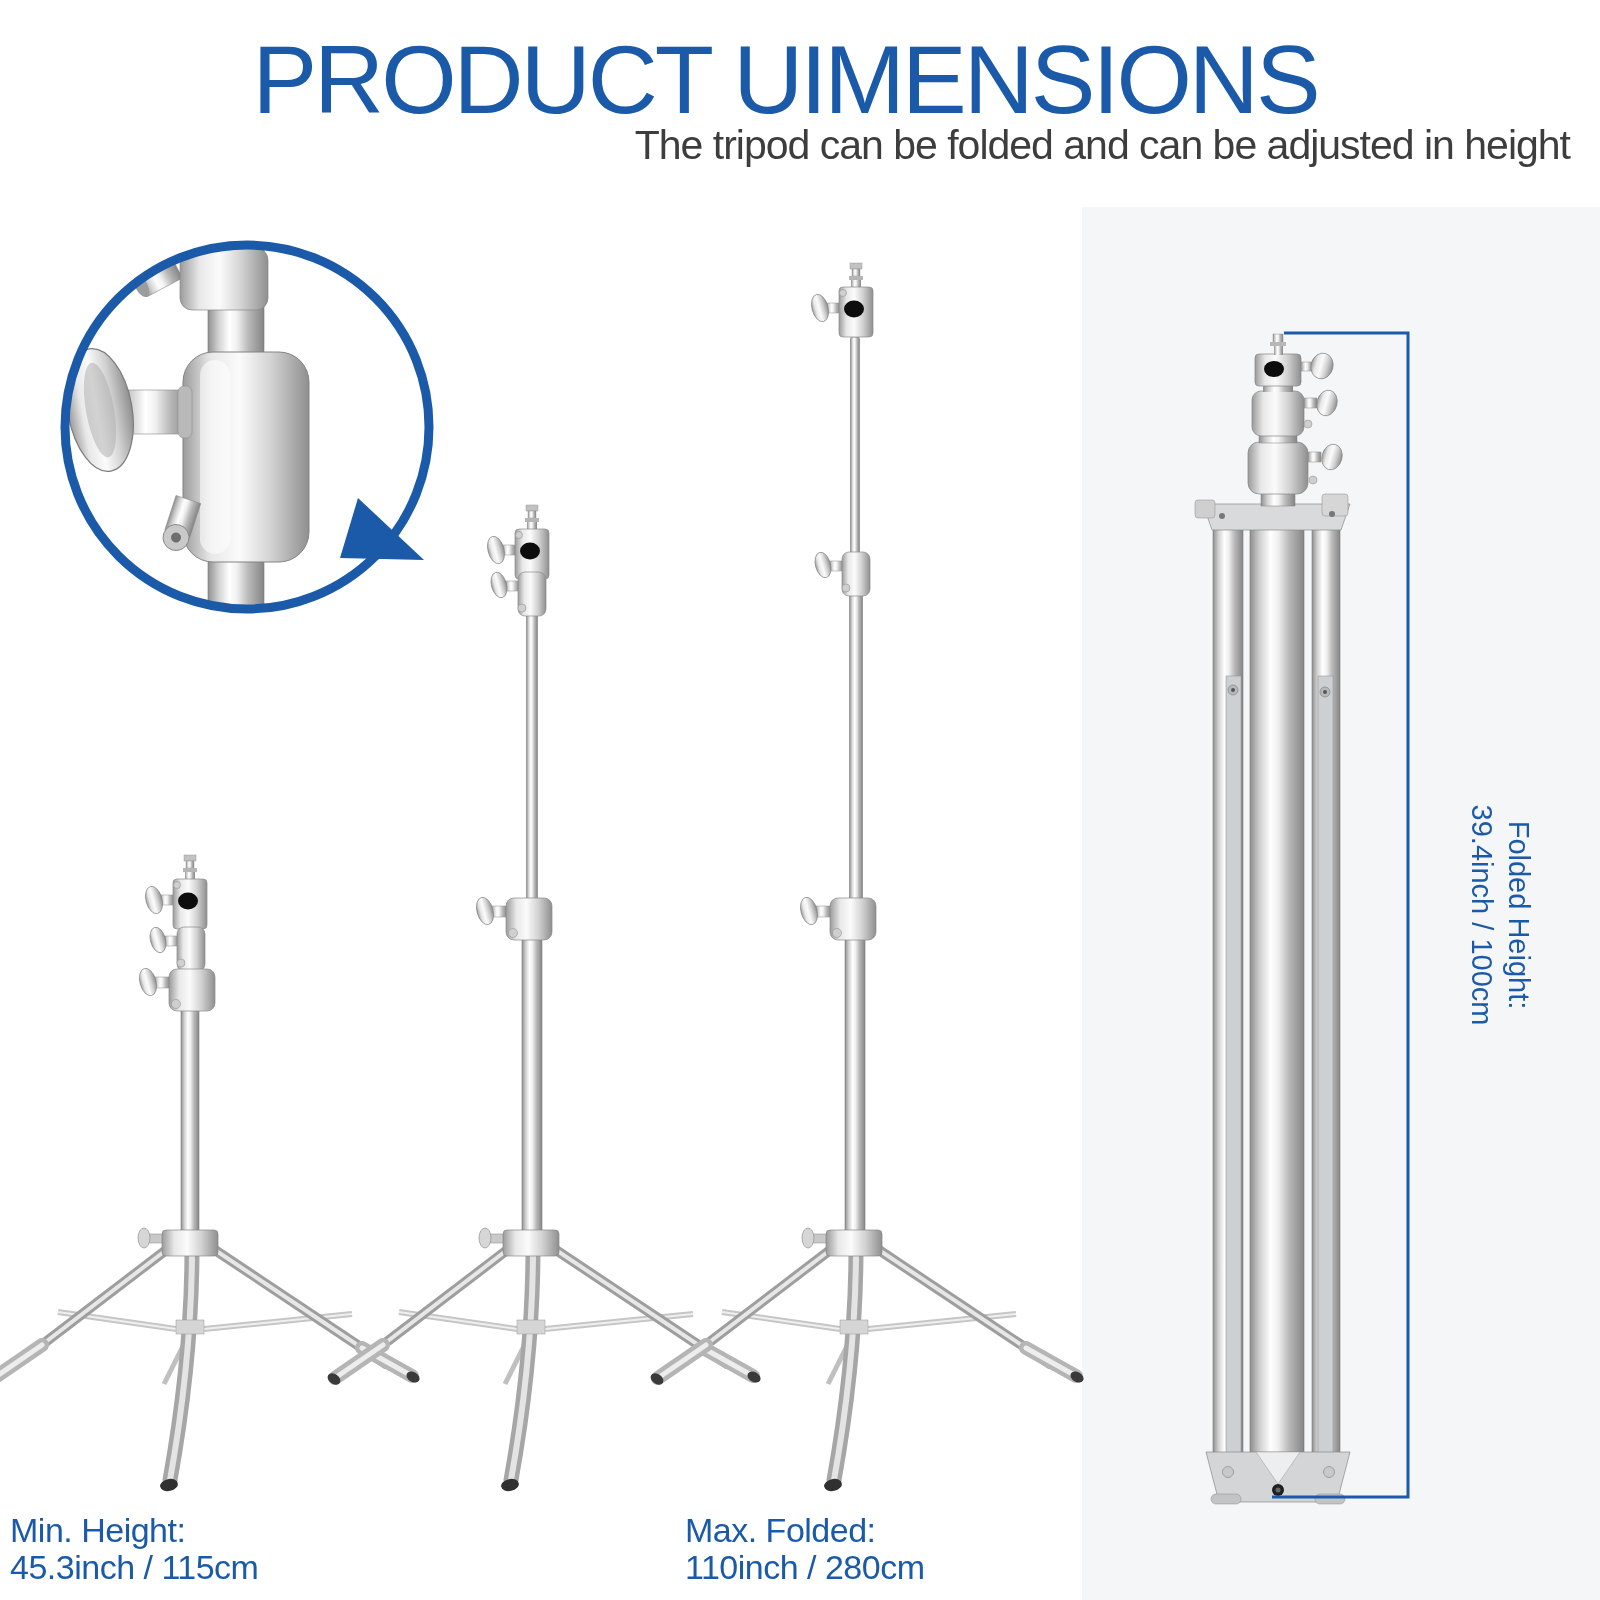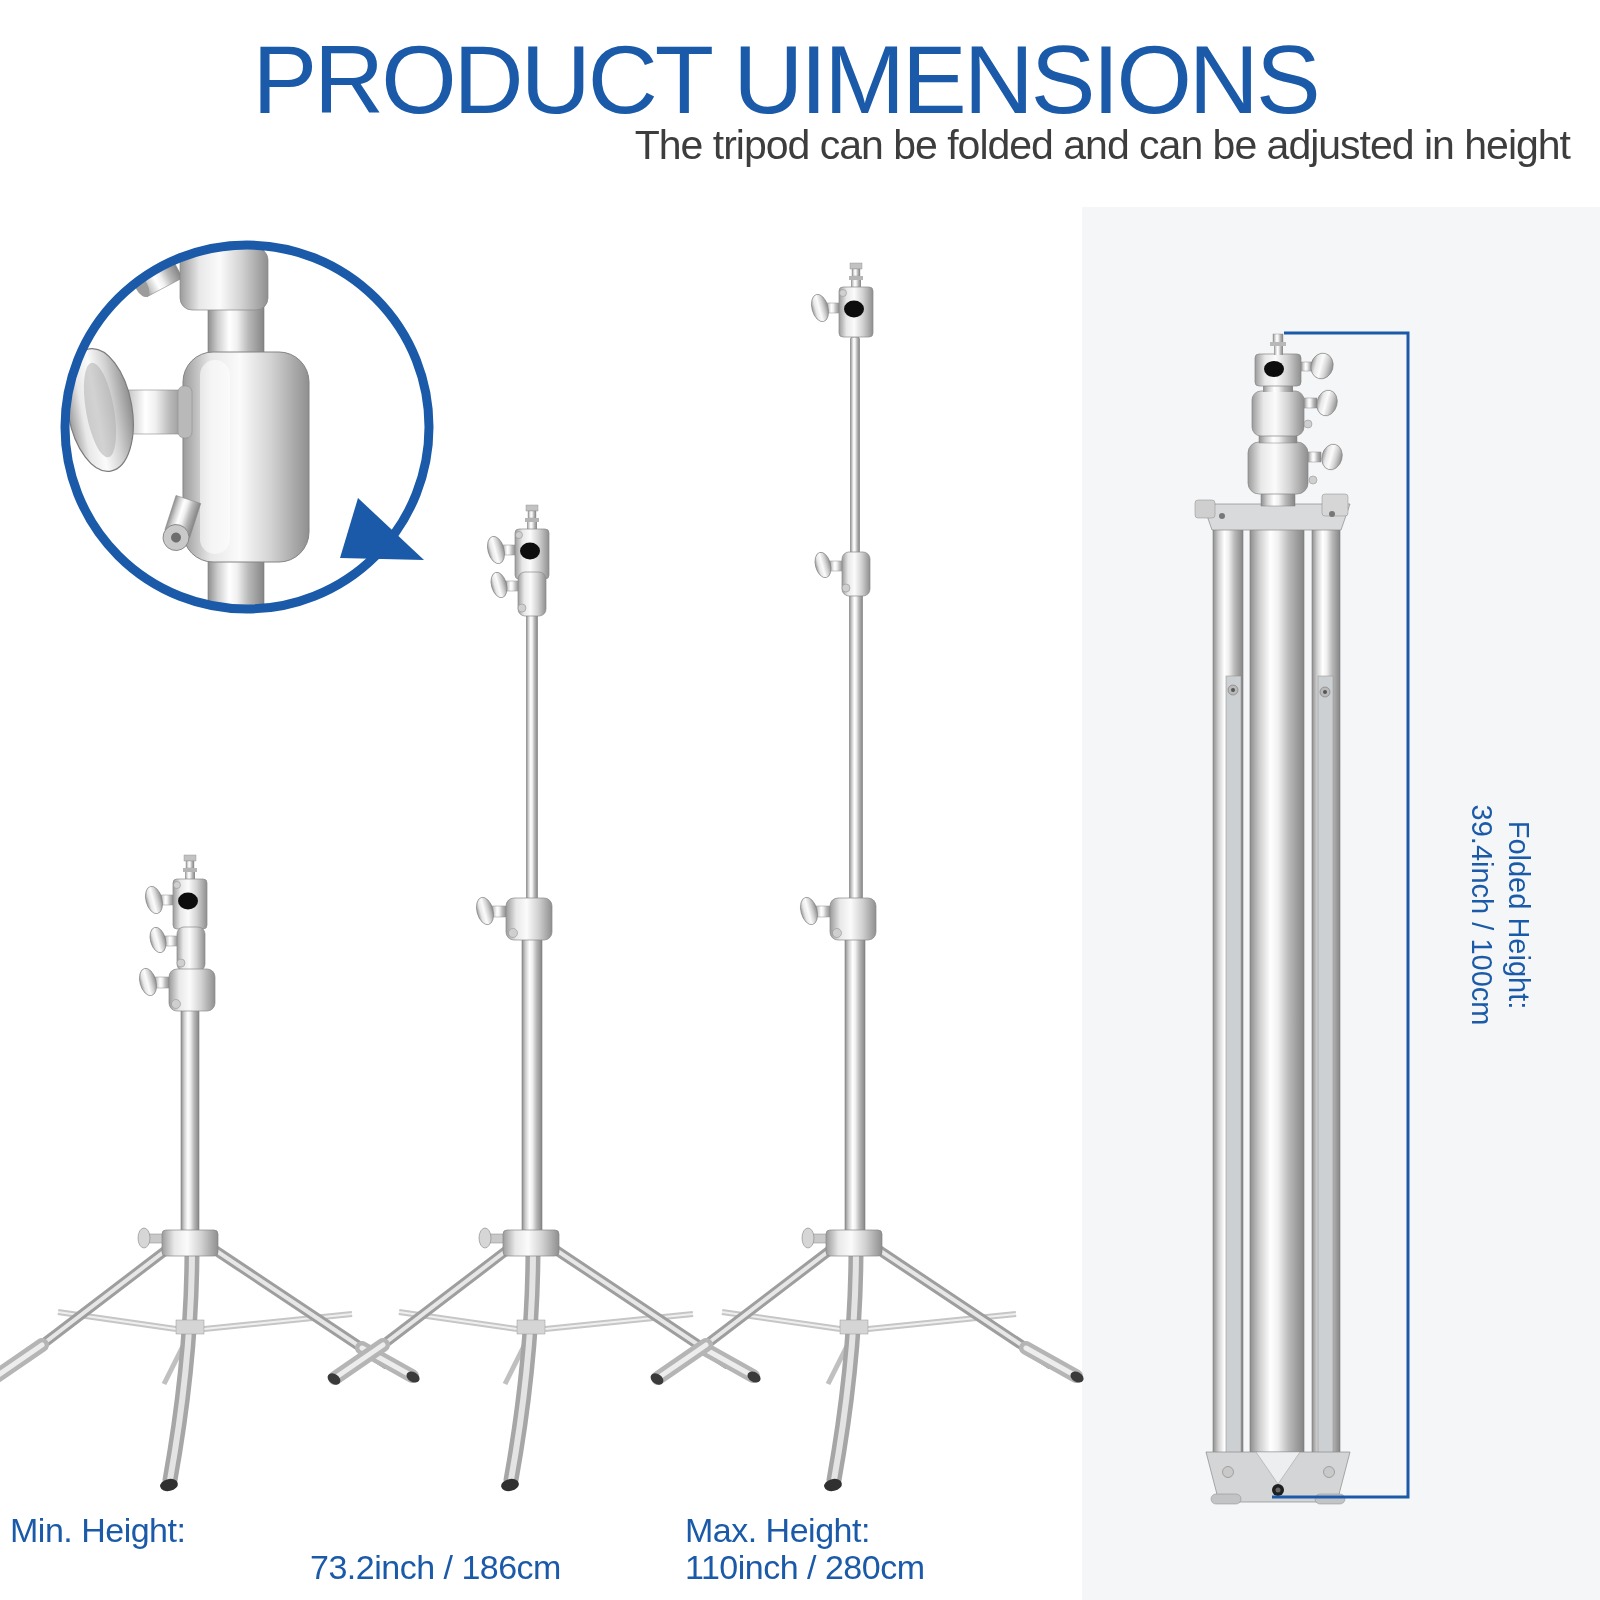--- a/index.html
+++ b/index.html
@@ -218,28 +218,28 @@
     <circle cx="1313" cy="480" r="4" fill="#cfcfcf" stroke="#8a8a8a" stroke-width="0.5"></circle>
   </g>
 
   <g>
     <path d="M1284 333 H1408 V1497 H1272" fill="none" class="acc" stroke-width="3"></path>
   </g>
 </svg>
 
 <div class="dim-label" style="left:10px;top:1512px;">
   <div class="line">Min. Height:</div>
+  <div class="line">45.3inch / 115cm</div>
 </div>
 
 <div class="dim-label" style="left:310px;top:1512px;">
   <div class="line"></div>
-  <div class="line">73.2inch / 186cm</div>
 </div>
 
 <div class="dim-label" style="left:685px;top:1512px;">
-  <div class="line">Max. Height:</div>
+  <div class="line">Max. Folded:</div>
   <div class="line">110inch / 280cm</div>
 </div>
 
 <div class="folded-label">
   <div class="line">Folded Height:</div>
   <div class="line">39.4inch / 100cm</div>
 </div>
 
 </body></html>

